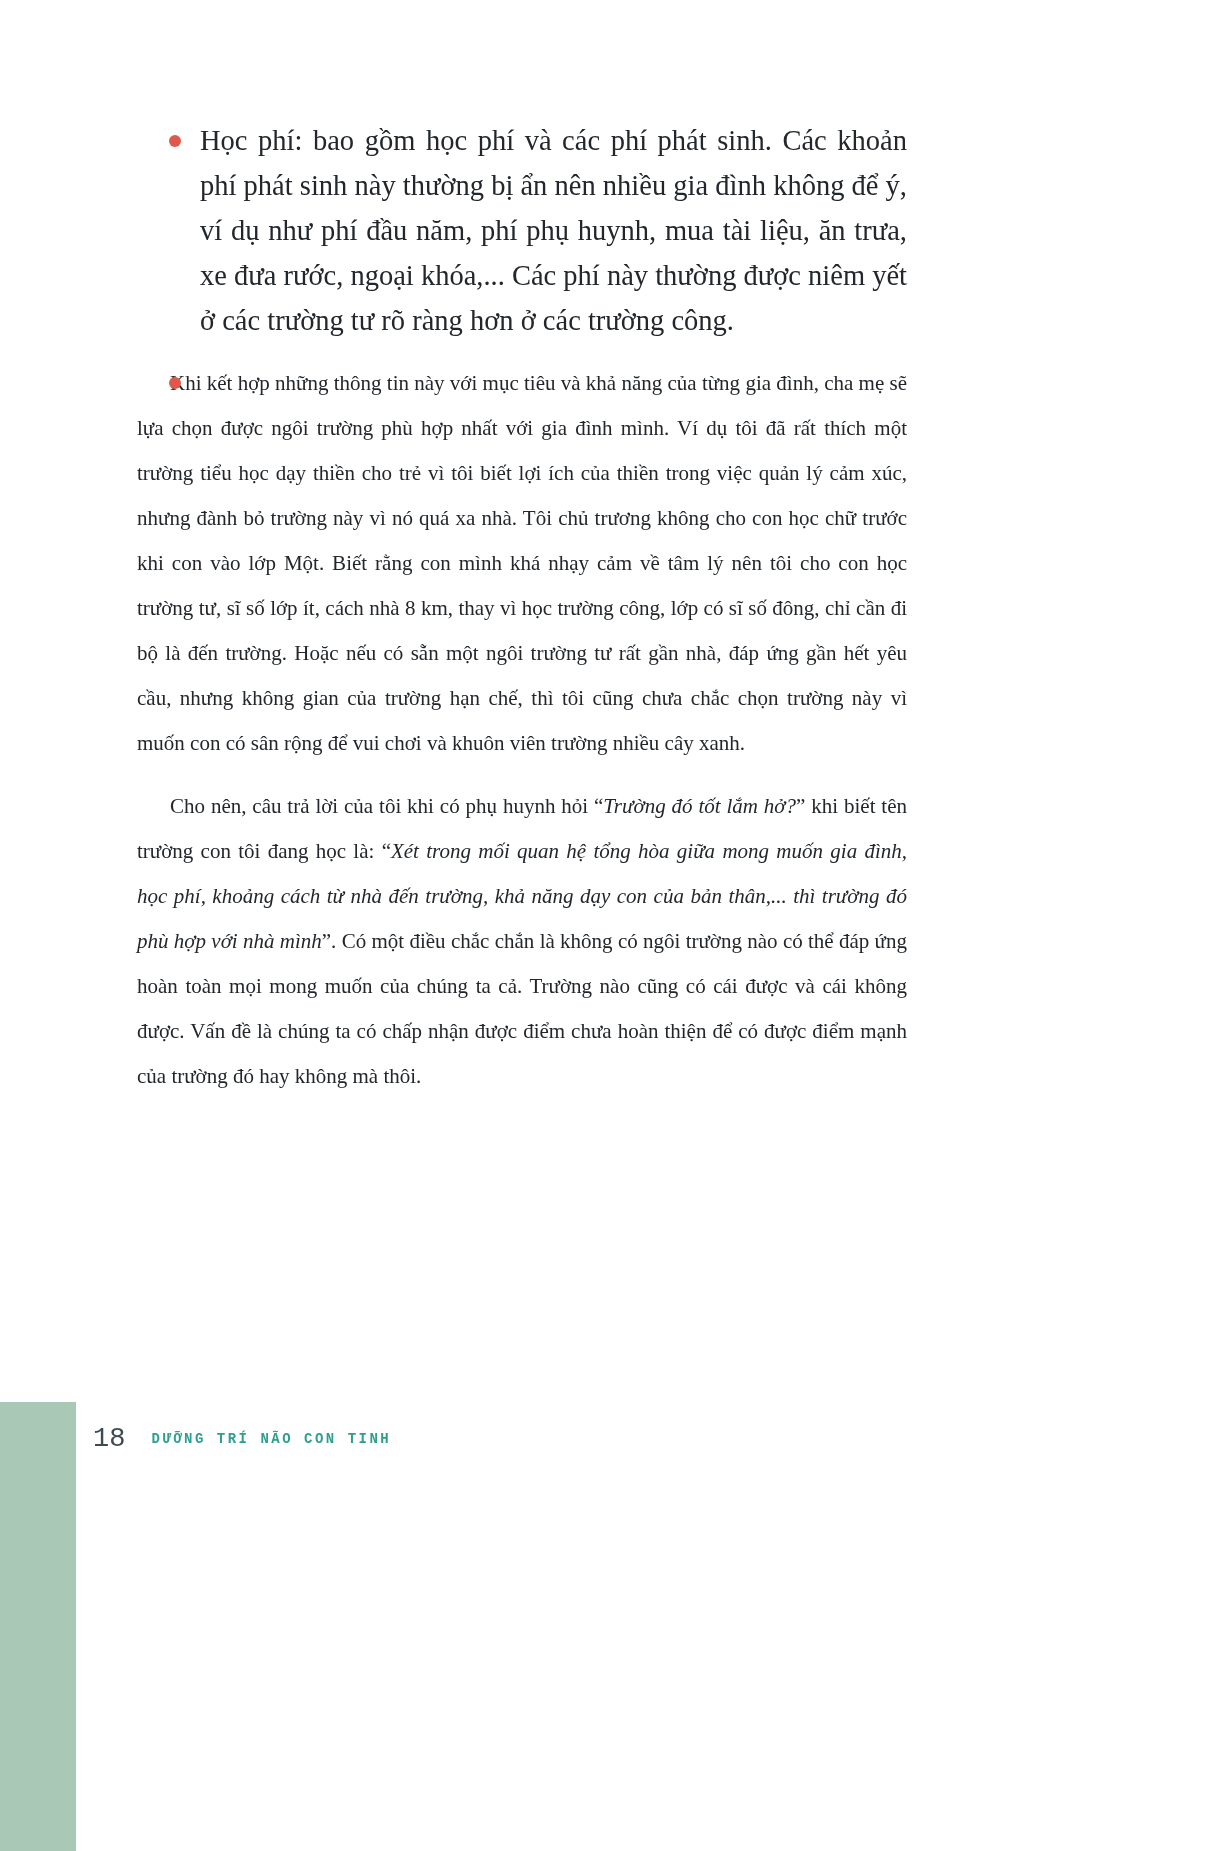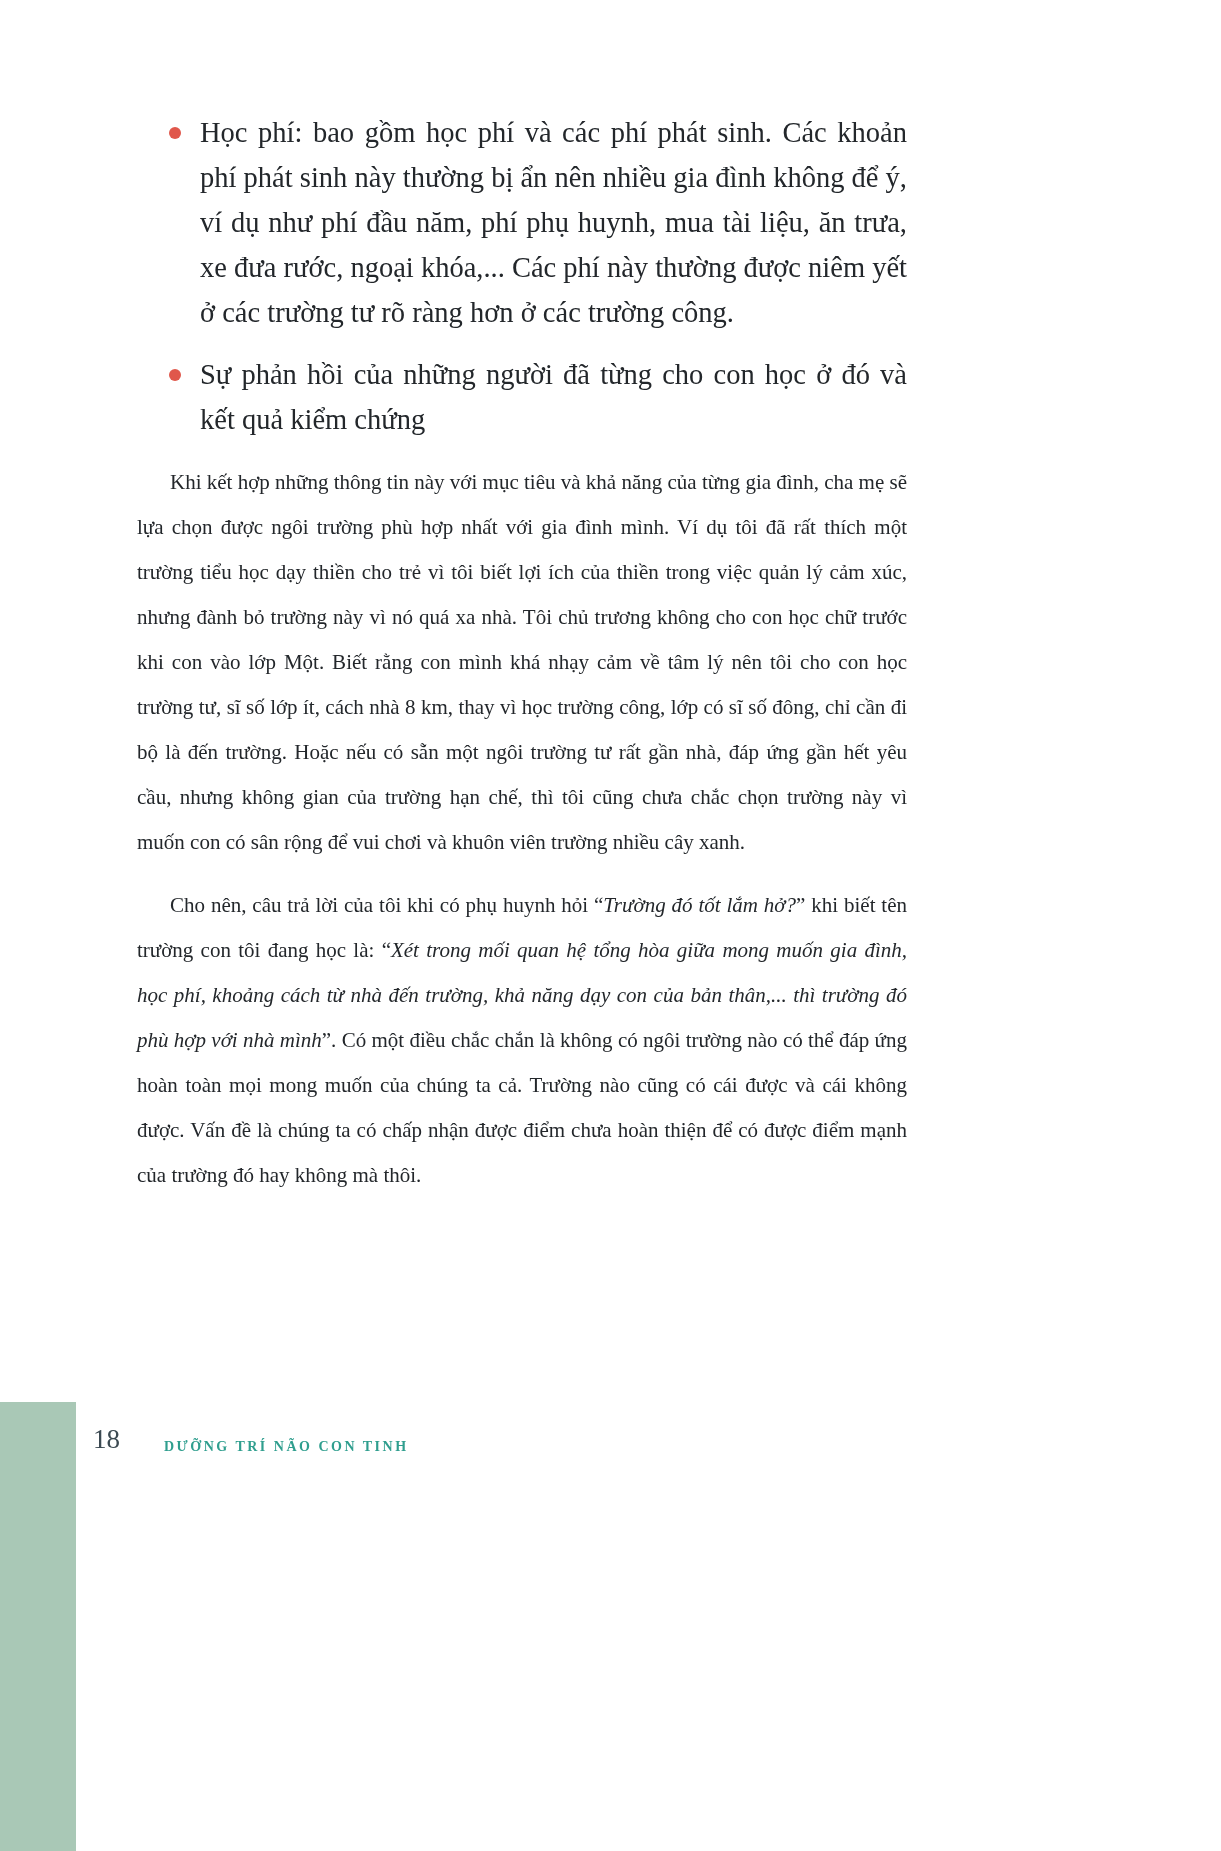--- a/index.html
+++ b/index.html
@@ -15,21 +15,21 @@
     width:1221px;height:1851px;
     background:#ffffff;
     font-family:"Liberation Serif", serif;
     color:var(--text);
     position:relative;
     overflow:hidden;
   }
   .page{position:absolute;inset:0;}
   .content{
     position:absolute;
-    left:137px;top:110px;width:770px;
+    left:137px;top:118px;width:770px;
   }
   .bullets{list-style:none;margin:0;padding:0;}
   .bullet-item{
     position:relative;
     padding-left:63px;
     margin-bottom:17px;
     font-size:28.5px;
     line-height:45px;
     text-align:justify;
   }
@@ -51,23 +51,23 @@
   .footer-bar{
     position:absolute;
     left:0;top:1402px;
     width:76px;height:449px;
     background:var(--footer_bar);
   }
   .footer-row{
     position:absolute;
     left:93px;top:1424px;
     display:flex;
-    align-items:flex-end;
-    gap:44px;
-    font-family:Liberation Serif, serif;
+    align-items:center;
+    gap:26px;
+    font-family:Liberation Mono, monospace;
   }
   .page-number{
     font-size:27px;
     color:var(--page_number);
   }
   .book-title{
     font-size:14px;
     font-weight:bold;
     letter-spacing:2.5px;
     color:var(--footer_title);
@@ -81,21 +81,20 @@
 
   <div class="content">
 
     <ul class="bullets">
       <li class="bullet-item">
         <span class="bullet-dot"></span>
         <span>Học phí: bao gồm học phí và các phí phát sinh. Các khoản phí phát sinh này thường bị ẩn nên nhiều gia đình không để ý, ví dụ như phí đầu năm, phí phụ huynh, mua tài liệu, ăn trưa, xe đưa rước, ngoại khóa,... Các phí này thường được niêm yết ở các trường tư rõ ràng hơn ở các trường công.</span>
       </li>
       <li class="bullet-item">
         <span class="bullet-dot"></span>
-        <span>Sự phản hồi của những người đã từng cho con học ở đó và kết quả kiểm chứng</span>
       </li>
     </ul>
 
     <p class="para"><span>Khi kết hợp những thông tin này với mục tiêu và khả năng của từng gia đình, cha mẹ sẽ lựa chọn được ngôi trường phù hợp nhất với gia đình mình. Ví dụ tôi đã rất thích một trường tiểu học dạy thiền cho trẻ vì tôi biết lợi ích của thiền trong việc quản lý cảm xúc, nhưng đành bỏ trường này vì nó quá xa nhà. Tôi chủ trương không cho con học chữ trước khi con vào lớp Một. Biết rằng con mình khá nhạy cảm về tâm lý nên tôi cho con học trường tư, sĩ số lớp ít, cách nhà 8 km, thay vì học trường công, lớp có sĩ số đông, chỉ cần đi bộ là đến trường. Hoặc nếu có sẵn một ngôi trường tư rất gần nhà, đáp ứng gần hết yêu cầu, nhưng không gian của trường hạn chế, thì tôi cũng chưa chắc chọn trường này vì muốn con có sân rộng để vui chơi và khuôn viên trường nhiều cây xanh.</span></p>
     <p class="para"><span>Cho nên, câu trả lời của tôi khi có phụ huynh hỏi “</span><span class="italic">Trường đó tốt lắm hở?</span><span>” khi biết tên trường con tôi đang học là: “</span><span class="italic">Xét trong mối quan hệ tổng hòa giữa mong muốn gia đình, học phí, khoảng cách từ nhà đến trường, khả năng dạy con của bản thân,... thì trường đó phù hợp với nhà mình</span><span>”. Có một điều chắc chắn là không có ngôi trường nào có thể đáp ứng hoàn toàn mọi mong muốn của chúng ta cả. Trường nào cũng có cái được và cái không được. Vấn đề là chúng ta có chấp nhận được điểm chưa hoàn thiện để có được điểm mạnh của trường đó hay không mà thôi.</span></p>
 
   </div>
 
   <div class="footer-bar"></div>
 

